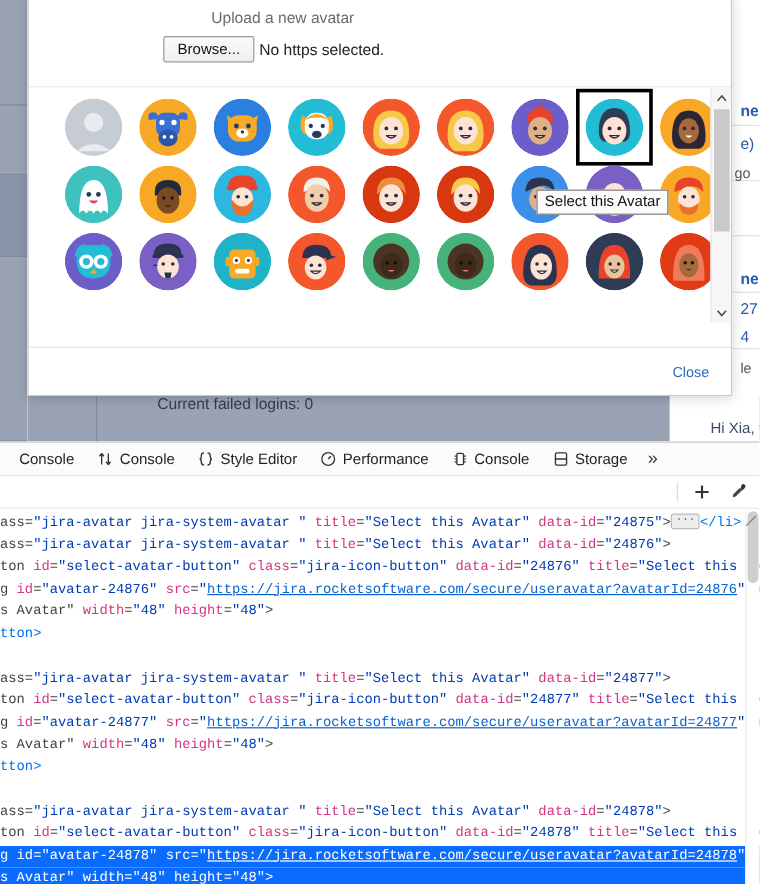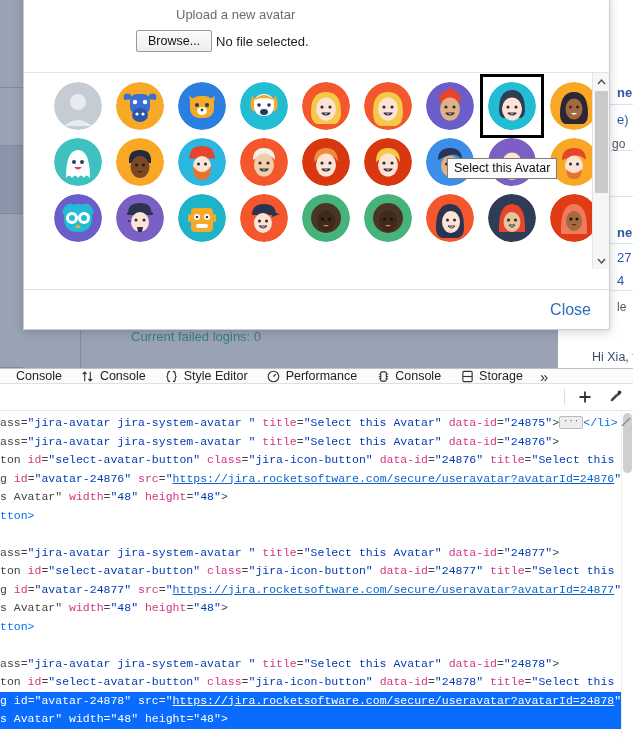--- a/index.html
+++ b/index.html
@@ -79,38 +79,38 @@
     position:absolute; left:2px; top:18px; width:13px; height:102px;
     background:#c9c9c9; border-radius:1px; cursor:pointer;
   }
 
   .modal-footer {
     position:absolute; left:0; bottom:0; width:100%;
     border-top:1px solid #e2e3e6; height:40px;
     display:flex; align-items:center; justify-content:flex-end;
     padding-right:18px; background:#fff;
   }
-  .close-link { color:#2a6ebb; font-size:16px; cursor:pointer; }
+  .close-link { color:#2a6ebb; font-size:12px; cursor:pointer; }
 
   
   #tooltip {
     position:absolute; left:447px; top:158px;
     background:#fbfbfb; border:1px solid #7d7d7d;
     font-size:12.5px; color:#111; padding:2px 6px 3px 6px;
     white-space:nowrap; z-index:40;
   }
 
   
   #devtools {
     position:absolute; left:0; top:368px; width:633px; height:369px;
     background:#fff; border-top:1px solid #c0c0c0;
     display:flex; flex-direction:column;
   }
   .dt-tabs {
-    height:15px; display:flex; align-items:center;
+    height:28px; display:flex; align-items:center;
     border-bottom:1px solid #e0e0e0; background:#fbfbfb;
     padding-left:8px; gap:3px; flex:0 0 auto;
   }
   .dt-tab {
     display:flex; align-items:center; gap:5px;
     font-size:12.5px; color:#232323; padding:4px 8px; cursor:pointer;
     white-space:nowrap;
   }
   .dt-tab .ti { display:inline-flex; width:14px; height:14px; align-items:center; justify-content:center; }
   .dt-more { font-size:15px; color:#333; padding:0 6px; cursor:pointer; }
@@ -174,31 +174,31 @@
   <div class="bg-row-line" style="top:290px"></div>
 
   <div class="bg-text-blue" style="left:617px; top:85px; font-weight:bold;">ne</div>
   <div class="bg-text-blue" style="left:617px; top:112px;">e)</div>
   <div class="bg-text-faded" style="left:612px; top:137px;">go</div>
   <div class="bg-text-blue" style="left:617px; top:225px; font-weight:bold;">ne</div>
   <div class="bg-text-blue" style="left:617px; top:250px;">27</div>
   <div class="bg-text-blue" style="left:617px; top:273px;">4</div>
   <div class="bg-text-faded" style="left:617px; top:300px;">le</div>
 
-  <div class="bg-text-faded" style="left:131px; top:329px; font-size:13px; color:#0f766e;">Current failed logins:  0</div>
+  <div class="bg-text-faded" style="left:131px; top:329px; font-size:13px; color:#0f172a;">Current failed logins:  0</div>
   <div class="bg-text-faded" style="left:592px; top:350px; font-size:12.5px; color:#3a4a6b; opacity:1;">Hi Xia, there</div>
 </div>
 
 <div id="modal">
 
   <div class="modal-top">
     <div class="modal-label">Upload a new avatar</div>
     <div class="file-row">
       <button class="browse-btn">Browse...</button>
-      <span class="file-name">No file selected.</span>
+      <span class="file-name">No https selected.</span>
     </div>
   </div>
 
   <div class="modal-sep"></div>
 
   <div class="avatar-area">
     <div class="avatar-scroll" id="avatar-grid">
         <div class="avatar-row">
           <div class="avatar-cell" title="Select this Avatar">
             <span class="av"><svg viewBox="0 0 48 48" width="48" height="48">

